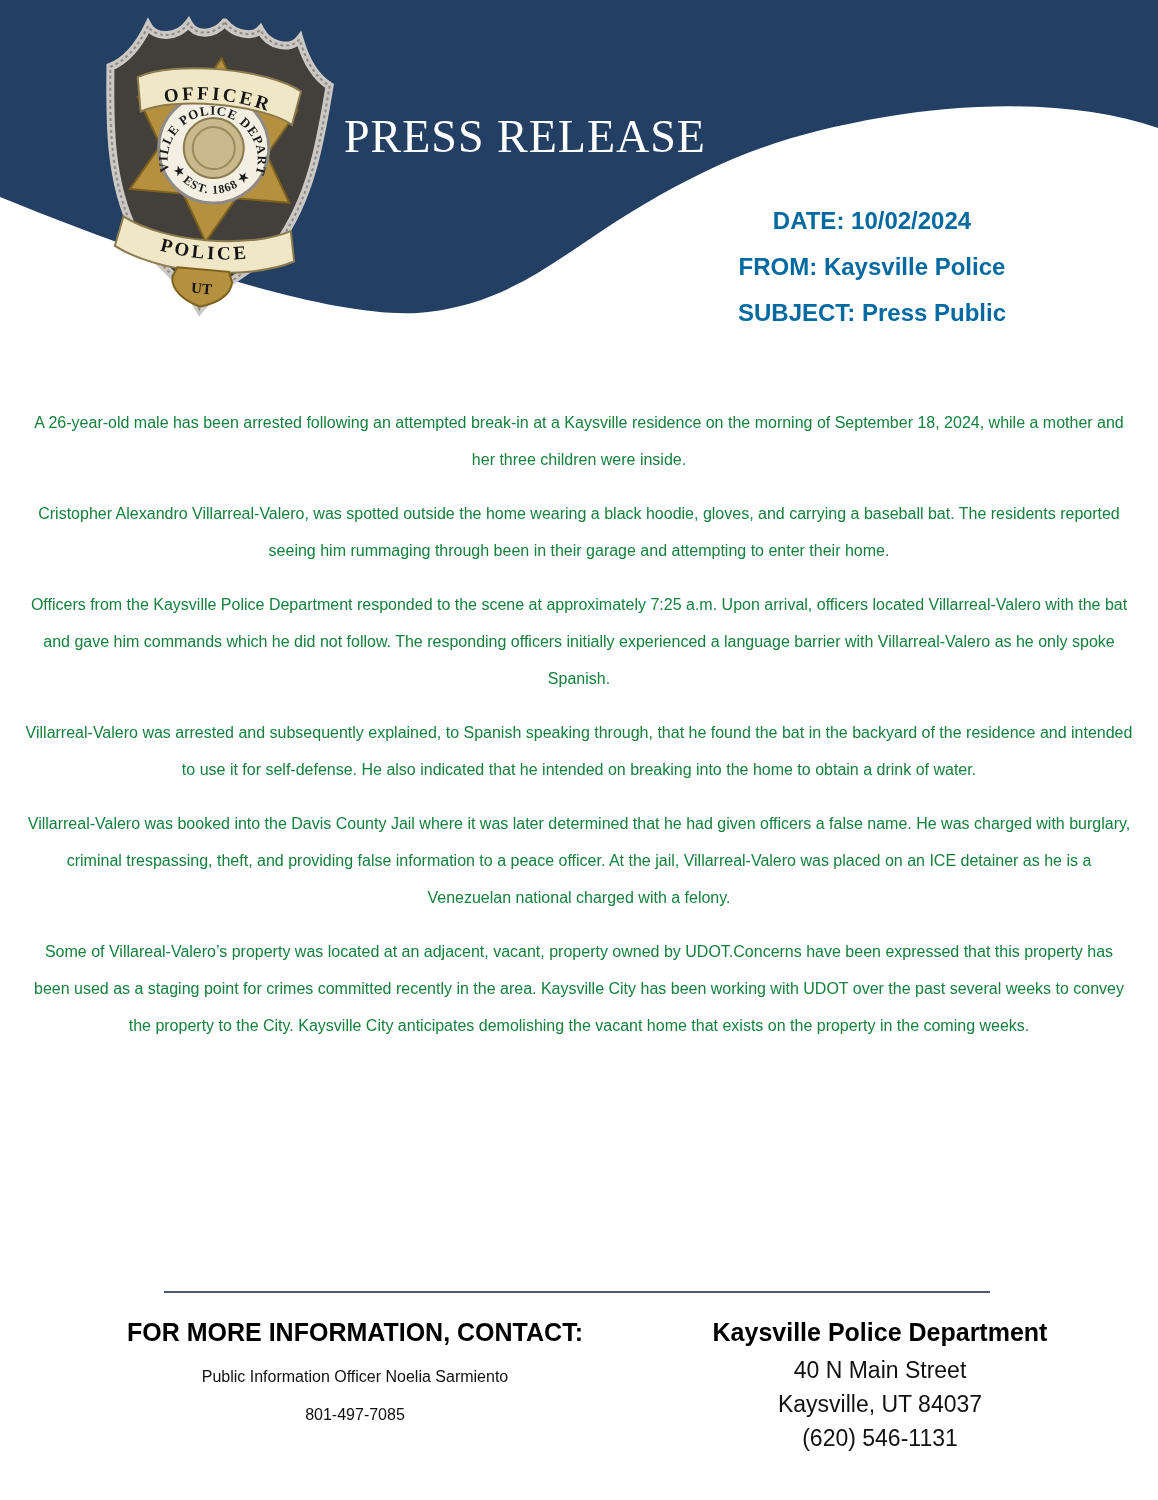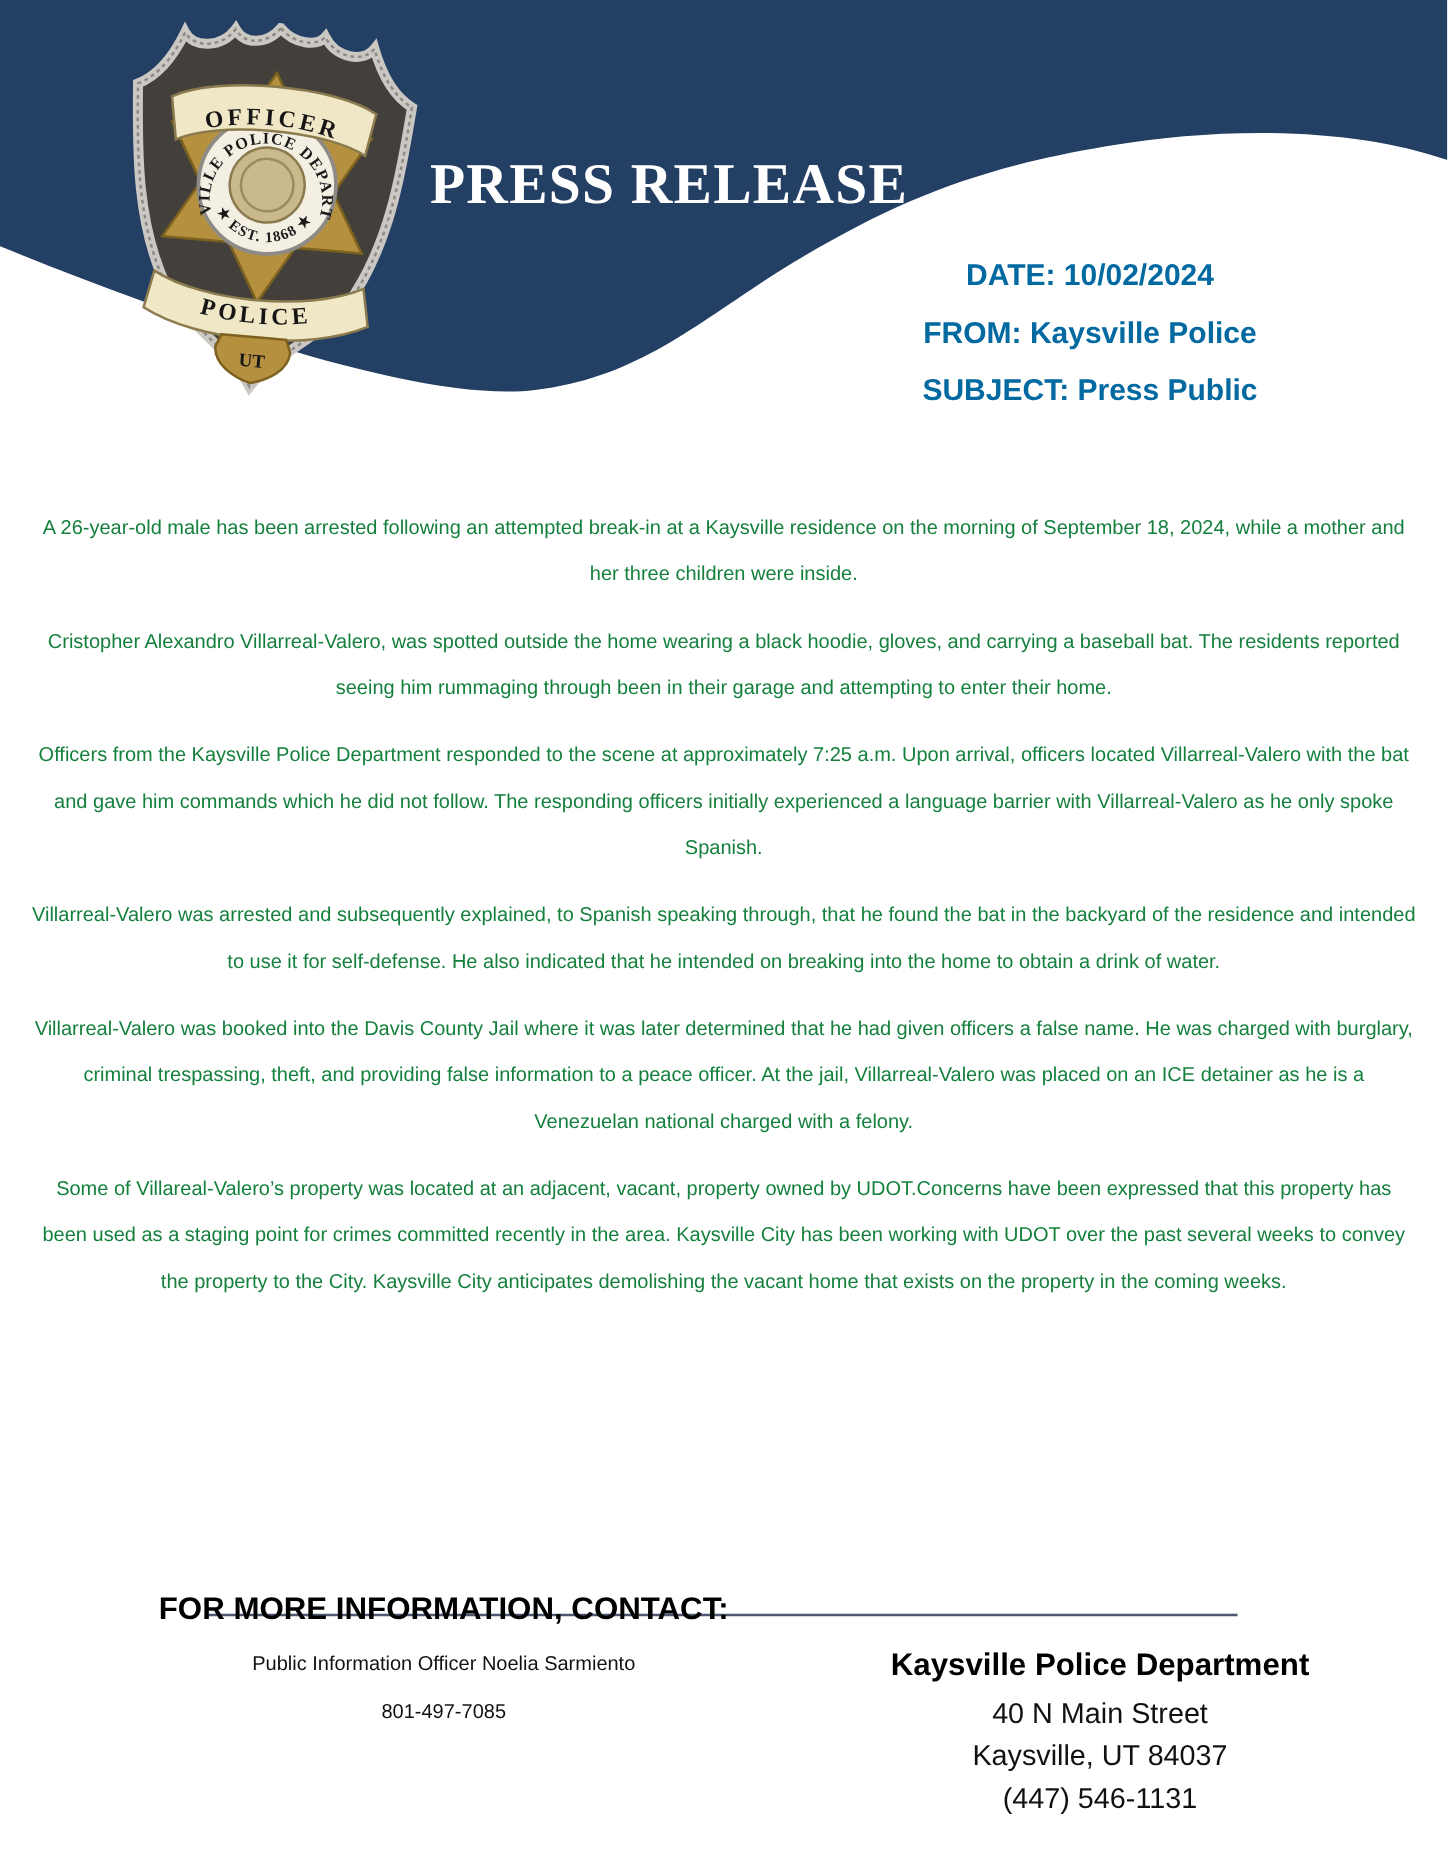--- a/index.html
+++ b/index.html
@@ -3,36 +3,36 @@
 <meta charset="utf-8">
 <style>
   html,body { margin:0; padding:0; background:#fff; }
   .page {
     position:relative; width:1158px; height:1500px; background:#ffffff;
     overflow:hidden; font-family:"Liberation Sans", sans-serif; color:#1e1e1e;
   }
   .header-svg { position:absolute; top:0; left:0; display:block; }
   .badge-svg { position:absolute; left:92px; top:18px; width:240px; height:300px; transform:rotate(5deg); }
   .press-title {
-    position:absolute; left:344px; top:120px;
-    font-family:"Liberation Serif", serif; font-weight:bold;
+    position:absolute; left:344px; top:110px;
+    font-family:"Liberation Serif", serif; font-weight:normal;
     font-size:46px; letter-spacing:1px; color:#ffffff; white-space:nowrap;
   }
   .meta-block {
     position:absolute; top:206px; left:672px; width:400px; text-align:center;
     color:#0369a1; font-weight:bold; font-size:24px; line-height:29px;
   }
   .meta-line { margin-bottom:17px; }
   .body-text {
     position:absolute; top:404px; left:25px; width:1108px;
     text-align:center; font-size:16px; line-height:37px; color:#15803d;
   }
   .body-text p { margin:0 0 17px 0; }
   .divider { position:absolute; top:1291px; left:164px; width:826px; height:2px; background:#4d5870; }
-  .footer-left { position:absolute; top:1273px; left:55px; width:600px; text-align:center; color:#111; }
+  .footer-left { position:absolute; top:1318px; left:55px; width:600px; text-align:center; color:#111; }
   .footer-right { position:absolute; top:1318px; left:660px; width:440px; text-align:center; color:#111; }
   .fl-heading { font-size:25px; font-weight:bold; color:#000; margin-bottom:21px; }
   .fl-line { font-size:16px; margin-bottom:20px; }
   .fr-heading { font-size:25px; font-weight:bold; color:#000; margin-bottom:10px; }
   .fr-line { font-size:23px; margin-bottom:7px; }
   .badge-ring-text { font-family:"Liberation Serif", serif; font-weight:bold; letter-spacing:1px; }
   .banner-text { font-family:"Liberation Serif", serif; font-weight:bold; letter-spacing:3px; }
 </style>
 </head>
 <body>
@@ -116,16 +116,16 @@
   <div class="footer-left">
     <div class="fl-heading">FOR MORE INFORMATION, CONTACT:</div>
     <div class="fl-line">Public Information Officer Noelia Sarmiento</div>
     <div class="fl-line">801-497-7085</div>
   </div>
 
   <div class="footer-right">
     <div class="fr-heading">Kaysville Police Department</div>
     <div class="fr-line">40 N Main Street</div>
     <div class="fr-line">Kaysville, UT 84037</div>
-    <div class="fr-line">(447) 546-1131</div>
+    <div class="fr-line">(620) 546-1131</div>
   </div>
 
 </div>
 
 </body></html>

